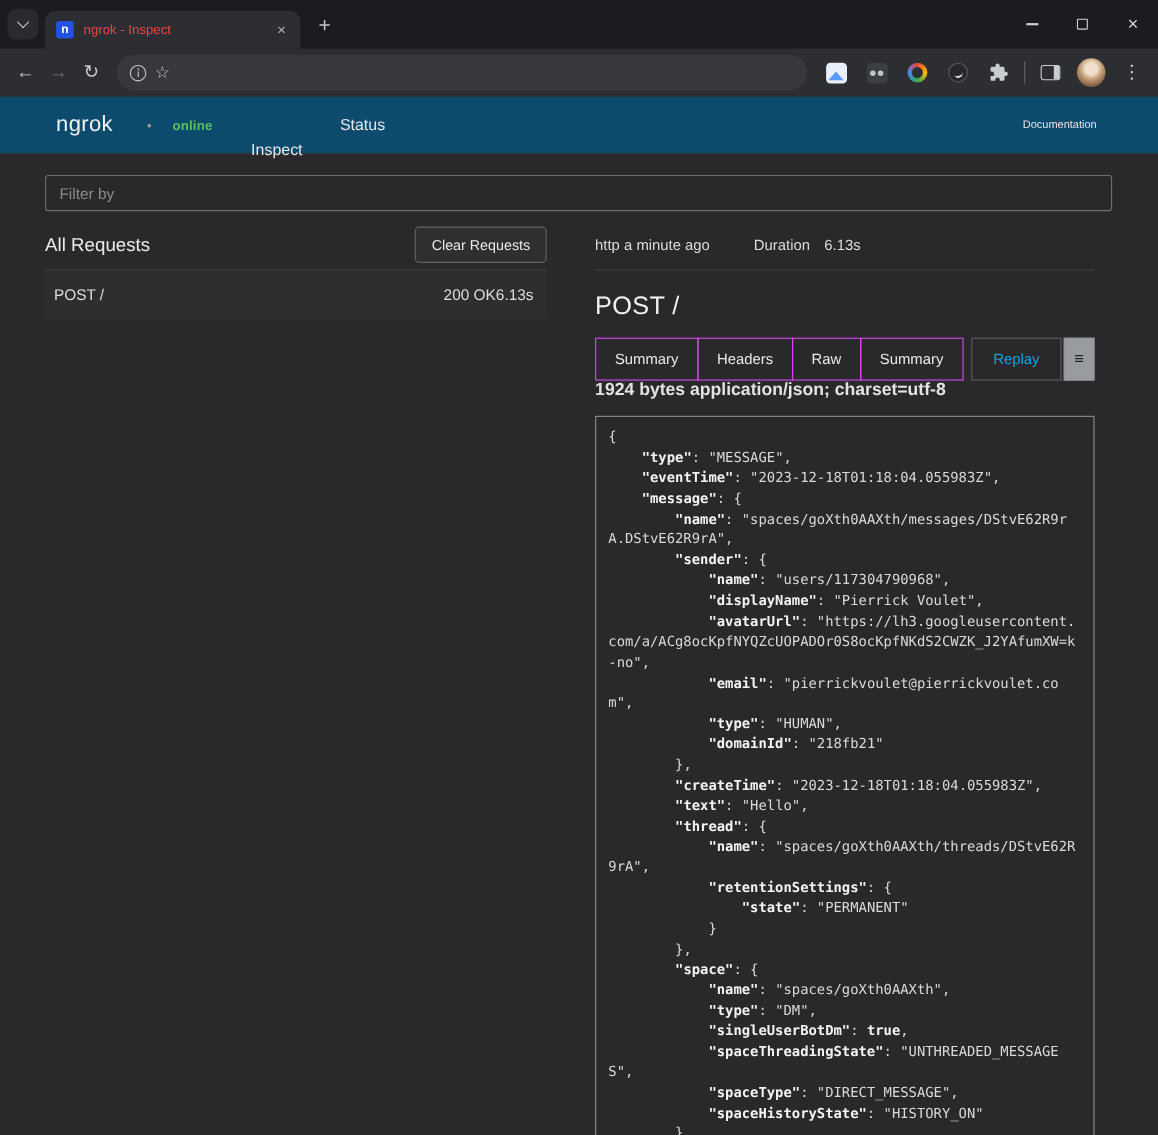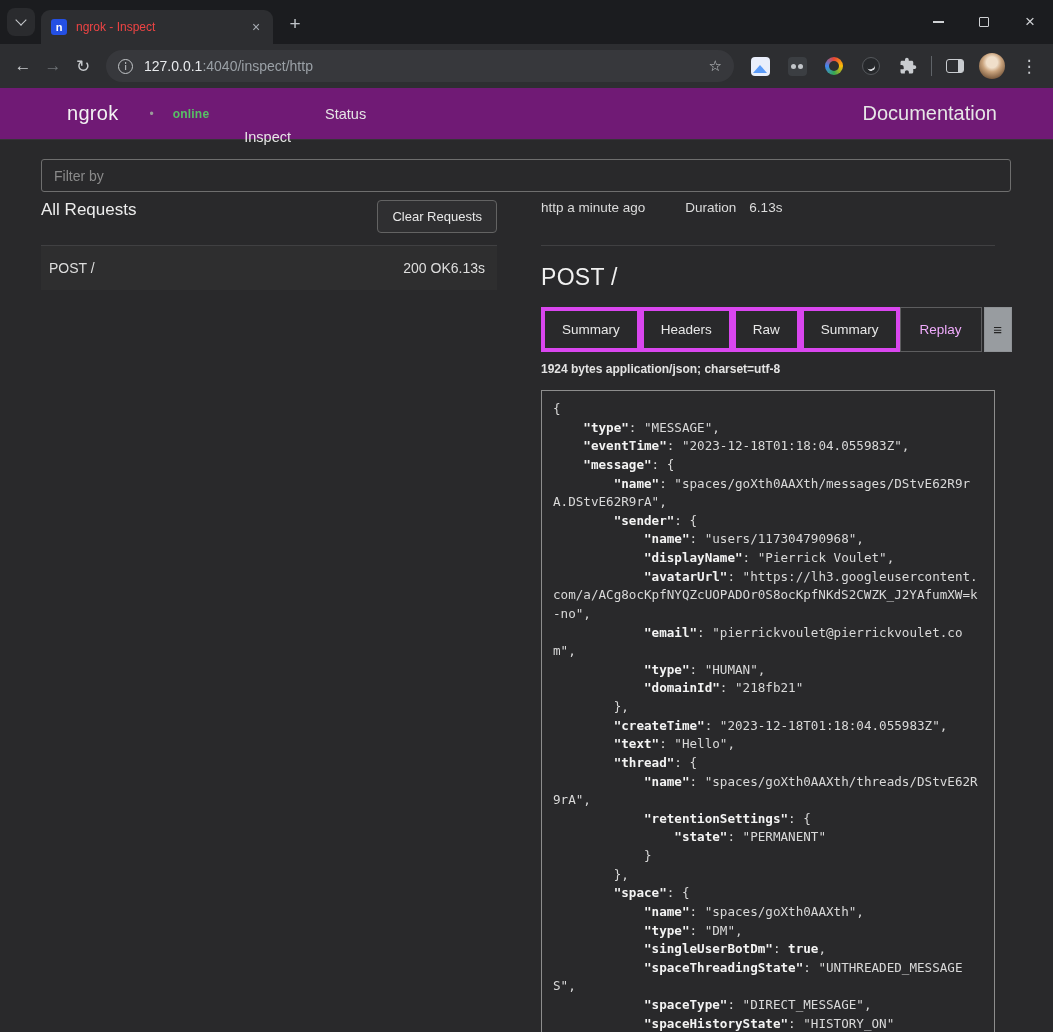--- a/index.html
+++ b/index.html
@@ -61,67 +61,67 @@
                  border-bottom:2px solid #d8dadd; transform:rotate(-18deg); }
   .tdivider { width:1px; height:20px; background:#5f6368; }
   .sidepanel { width:18px; height:14px; border:1.6px solid #c9ccd0; border-radius:3px; position:relative; }
   .sidepanel::after { content:""; position:absolute; right:0; top:0; bottom:0; width:5px;
                       background:#c9ccd0; border-radius:0 1px 1px 0; }
   .avatar { width:26px; height:26px; border-radius:50%;
             background:radial-gradient(circle at 50% 36%, #f0dfca 0 26%, #c9a37d 45%, #7a5a3e 78%, #54402e); }
   .kebab { color:#c9ccd0; font-size:17px; }
 
   
-  .app-header { height:52px; background:#701a75; border-bottom:1px solid #353537;
-                display:flex; align-items:center; padding:0 56px 0 67px; }
+  .app-header { height:52px; background:#0c4a6e; border-bottom:1px solid #353537;
+                display:flex; align-items:center; padding:0 56px 0 51px; }
   .brand { font-size:20px; color:#f2f2f2; letter-spacing:.3px; }
   .statusdot { color:#9a9a9a; font-size:12px; margin-left:31px; }
   .online { color:#57c065; font-size:12px; font-weight:700; margin-left:19px; letter-spacing:.2px; }
   .navlink { color:#e6e6e6; font-size:14.5px; margin-left:34px; }
   .navlink.first { margin-left:35px;margin-top:46px; }
-  .docslink { margin-left:auto; color:#e6e6e6; font-size:20px; }
+  .docslink { margin-left:auto; color:#e6e6e6; font-size:10px; }
 
   .content { padding:19px 42px 0 41px; }
   .filter { width:100%; height:33px; background:transparent; border:1px solid #6e6e6e; border-radius:3px;
             color:#e8e8e8; font-size:14px; padding:0 12px; outline:none;
             font-family:"Liberation Sans","DejaVu Sans",sans-serif; }
   .filter::placeholder { color:#8a8a8a; }
 
   .columns { display:flex; margin-top:8px; }
   .leftcol { width:456px; flex:none; }
   .rightcol { flex:1; margin-left:44px; padding-right:16px; min-width:0; }
 
-  .panel-head { height:46px; display:flex; align-items:flex-start; border-bottom:1px solid #404042; }
+  .panel-head { height:46px; display:flex; align-items:center; border-bottom:1px solid #404042; }
   .leftcol .panel-head { justify-content:space-between; }
   .all-req { font-size:17px; color:#ececec; font-weight:400; }
   .clearbtn { background:#2f2f31; border:1px solid #636363; border-radius:4px; color:#e8e8e8;
               font-size:13px; padding:8px 14px; font-family:inherit; }
 
   .req-row { display:flex; align-items:center; padding:14px 12px 14px 8px; font-size:14px;
              color:#dedede; background:rgba(255,255,255,.025); }
   .req-method { flex:1; }
   .req-status { }
 
   .head-timeago { font-size:13.5px; color:#dcdcdc; }
   .head-durlabel { font-size:13.5px; color:#dcdcdc; margin-left:40px; }
   .head-durval { font-size:13.5px; color:#dcdcdc; margin-left:13px; }
 
   .detail-title { font-size:23px; font-weight:400; color:#f0f0f0; margin-top:18px; letter-spacing:.3px; }
 
   .tabs-row { display:flex; margin-top:16px; align-items:stretch; }
-  .tab-btn { padding:11px 17px; border:4px solid #d946ef; background:transparent; color:#e8e8e8;
+  .tab-btn { padding:11px 17px; border:1px solid #d946ef; background:transparent; color:#e8e8e8;
              font-size:13.5px; margin-left:-1px; font-family:inherit; }
   .tab-btn.firsttab { margin-left:0; }
   .replay-wrap { margin-left:auto; display:flex; }
-  .replay-btn { padding:11px 19px; border:1px solid #5d5d5f; background:transparent; color:#f0abfc;
+  .replay-btn { padding:11px 19px; border:1px solid #5d5d5f; background:transparent; color:#0ea5e9;
                 font-size:13.5px; font-family:inherit; }
   .replay-menu { width:28px; border:1px solid #8f9296; background:#989ca0; color:#242424;
                  display:flex; align-items:center; justify-content:center; margin-left:2px; font-size:15px; }
 
-  .meta { margin:10px 0 14px; font-size:12px; font-weight:700; color:#e3e3e3; }
+  .meta { margin:0 0 14px; font-size:16px; font-weight:700; color:#e3e3e3; }
 
   .json-box { border:1px solid #8d8d8d; padding:9px 11px; height:700px; overflow:hidden; }
   .json-pre { font-family:"DejaVu Sans Mono", monospace; font-size:12.6px; line-height:1.48;
               color:#d9d9d9; white-space:pre-wrap; word-break:break-all; }
   .jk { font-weight:700; color:#f3f3f3; }
   .jv { color:#d9d9d9; }
   .jb { font-weight:700; color:#f3f3f3; }
 </style>
 </head>
 <body>
@@ -148,21 +148,20 @@
     <span class="wc wc-x">×</span>
   </div>
 </div>
 
 <div class="toolbar">
   <span class="navbtn">←</span>
   <span class="navbtn dim">→</span>
   <span class="navbtn">↻</span>
   <div class="omnibox">
     <span class="info-i"></span>
-    <span class="urltext"><span class="urlhost">127.0.0.1</span><span class="urlpath">:4040/inspect/http</span></span>
     <span class="star">☆</span>
   </div>
   <div class="extrow">
     <span class="extbtn">
         <span class="ext1"></span>
       </span>
     <span class="extbtn">
         <span class="ext2">
           <i></i>
           <i></i>

